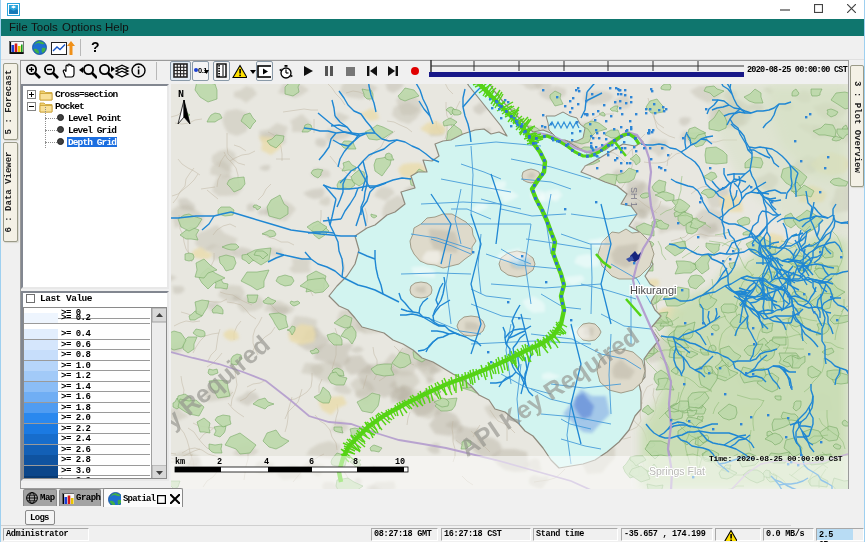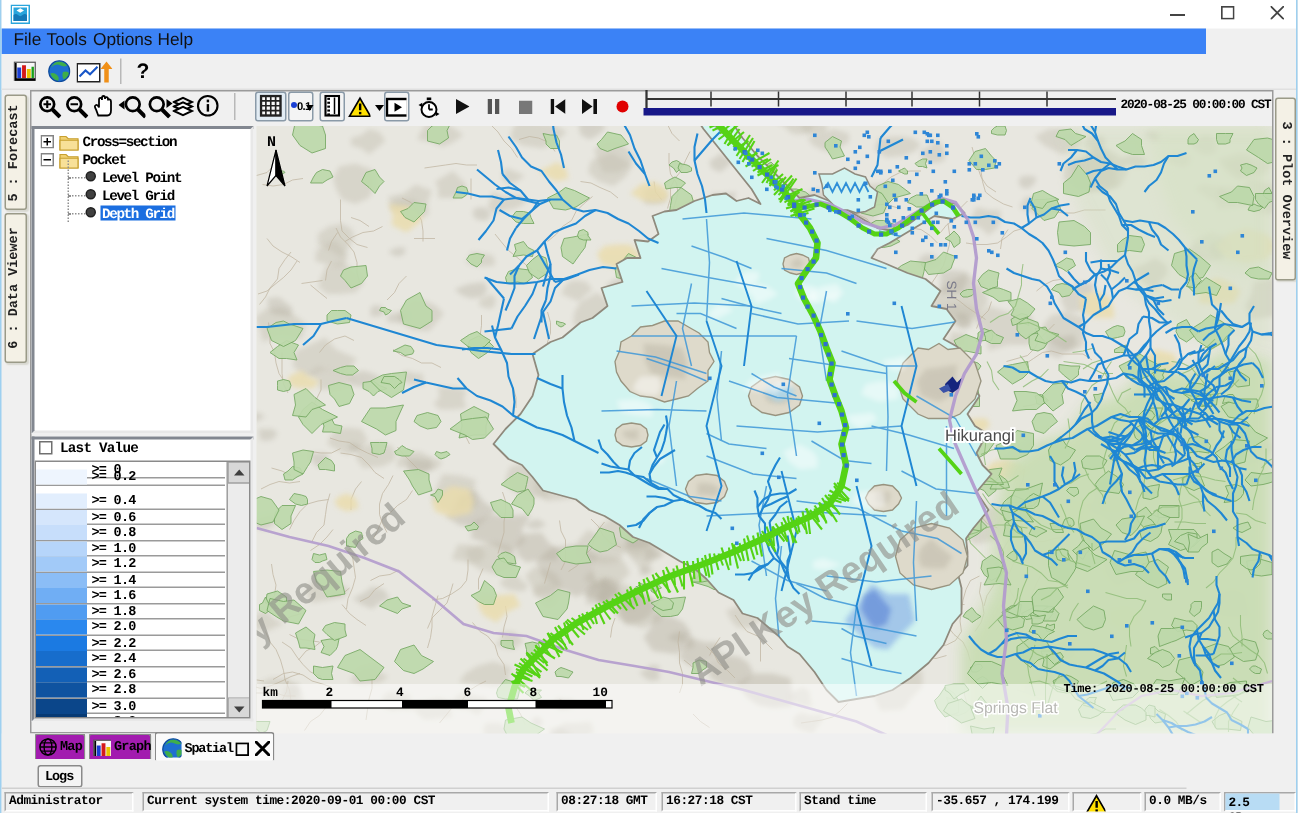--- a/index.html
+++ b/index.html
@@ -1,32 +1,32 @@
 <!DOCTYPE html>
 <html><head><meta charset="utf-8"><style>
 *{margin:0;padding:0;box-sizing:border-box}
 body{width:865px;height:542px;position:relative;font-family:"Liberation Sans",sans-serif;background:#f0f0f0;overflow:hidden;border-left:1px solid #9ed0f0;border-right:1px solid #9ed0f0}
 .abs{position:absolute}
 .mono{font-family:"Liberation Mono",monospace}
 .titlebar{left:0;top:0;width:865px;height:19px;background:#fff}
 .title-txt{left:23px;top:3px;font-size:12px;color:#000}
 .winbtn{top:0;width:30px;height:19px;text-align:center;color:#333;font-size:13px;line-height:17px}
-.menubar{left:0;top:19px;width:803px;height:17px;background:#3b82f6;font-size:11.5px;color:#111}
+.menubar{left:0;top:19px;width:865px;height:17px;background:#0f766e;font-size:11.5px;color:#111}
 .menubar span{position:absolute;top:2px}
 .toolbar1{left:0;top:36px;width:865px;height:24px;background:#f0f0f0;border-bottom:1px solid #e0e0e0}
 .vsep{width:1px;background:#b8b8b8}
 .sidetab{background:#f4f1e6;border:1px solid #9a9a88;border-radius:2px;box-shadow:1px 1px 1px #d8d8d0}
 .vtext{font-family:"Liberation Mono",monospace;font-size:9px;font-weight:bold;color:#222;white-space:nowrap}
 .panel{border-top:2px solid #828790;border-left:2px solid #828790;border-right:2px solid #e8e8e8;border-bottom:2px solid #e8e8e8;background:#fff}
 .tree-row{position:absolute;left:0;height:11px;font-family:Liberation Mono, monospace;font-size:9.5px;font-weight:bold;letter-spacing:-0.9px;color:#000;white-space:nowrap}
 .leg-row{position:absolute;left:0;width:126px;height:10.5px;border-bottom:1px solid #9a9a9a}
 .leg-sw{position:absolute;left:0;top:0;width:34px;height:10px}
 .leg-tx{position:absolute;left:37px;top:0px;font-family:"Liberation Mono",monospace;font-size:9px;font-weight:bold;letter-spacing:-0.5px;color:#000}
 .cell{position:absolute;top:2px;height:13px;border:1px solid #a8a8a8;border-right-color:#fff;border-bottom-color:#fff;background:#f0f0f0;font-family:"Liberation Mono",monospace;font-size:8.5px;font-weight:bold;letter-spacing:-0.3px;color:#000;padding-left:2px;overflow:hidden;white-space:nowrap}
-.btab{position:absolute;top:0;height:17px;background:#a21caf;border:1px solid #8a8a8a;border-bottom:none;border-radius:2px 2px 0 0;font-family:"Liberation Mono",monospace;font-size:9px;font-weight:bold;letter-spacing:-0.5px;color:#000}
+.btab{position:absolute;top:0;height:17px;background:#a3a3a3;border:1px solid #8a8a8a;border-bottom:none;border-radius:2px 2px 0 0;font-family:"Liberation Mono",monospace;font-size:9px;font-weight:bold;letter-spacing:-0.5px;color:#000}
 .tbtn{position:absolute;border:1px solid #8a9aa8;background:#f4f4f4;border-radius:2px}
 </style></head><body>
 <div class="abs titlebar">
     <svg class="abs" style="left:6px;top:3px" width="13" height="13" viewBox="0 0 13 13">
       <rect width="13" height="13" fill="#2aa5dc"></rect>
       <rect x="1" y="1" width="11" height="11" fill="#fff"></rect>
       <rect x="2" y="2" width="9" height="9" fill="#2aa5dc"></rect>
       <path d="M2 7 Q3.5 5.5 5 7 Q6.5 8.5 8 7 Q9.5 5.5 11 7 L11 11 L2 11 Z" fill="#1579b8"></path>
       <path d="M4 4 L6.5 2.5 L9 4 L6.5 5.5 Z" fill="#fff"></path>
     </svg>
@@ -1953,21 +1953,20 @@
     </svg>
     <svg class="abs" style="left:66px;top:5px" width="10" height="10" viewBox="0 0 10 10">
       <path d="M0 0 L10 10 M10 0 L0 10" stroke="#000" stroke-width="2"></path>
     </svg>
   </div>
 <div class="abs" style="left:24px;top:510px;width:30px;height:15px;border:1px solid #8a8a8a;border-radius:2px;background:#f4f4f4">
     <div class="mono" style="font-size:9px;font-weight:bold;margin:2px 0 0 4px;letter-spacing:-0.7px">Logs</div>
   </div>
 <div class="abs" style="left:0;top:525px;width:790px;height:17px;background:#f0f0f0;border-top:1px solid #d0d0d0">
     <div class="cell" style="left:2px;width:86px">Administrator</div>
-    <div class="cell" style="left:94px;width:271px">Current system time:2020-09-01 00:00 CST</div>
     <div class="cell" style="left:370px;width:67px">08:27:18 GMT</div>
     <div class="cell" style="left:440px;width:90px">16:27:18 CST</div>
     <div class="cell" style="left:532px;width:85px">Stand time</div>
     <div class="cell" style="left:620px;width:92px">-35.657 , 174.199</div>
     <div class="cell" style="left:714px;width:46px"></div>
     <div class="cell" style="left:762px;width:51px">0.0 MB/s</div>
     <div class="cell" style="left:815px;width:48px">2.5 GB</div>
     <svg class="abs" style="left:722px;top:3px" width="14" height="12" viewBox="0 0 14 12">
       <path d="M8 1.5 L15 13.5 L1 13.5 Z" fill="#ffe000" stroke="#000" stroke-width="1.1"></path>
       <rect x="7.3" y="5" width="1.6" height="4.5" fill="#000"></rect>

